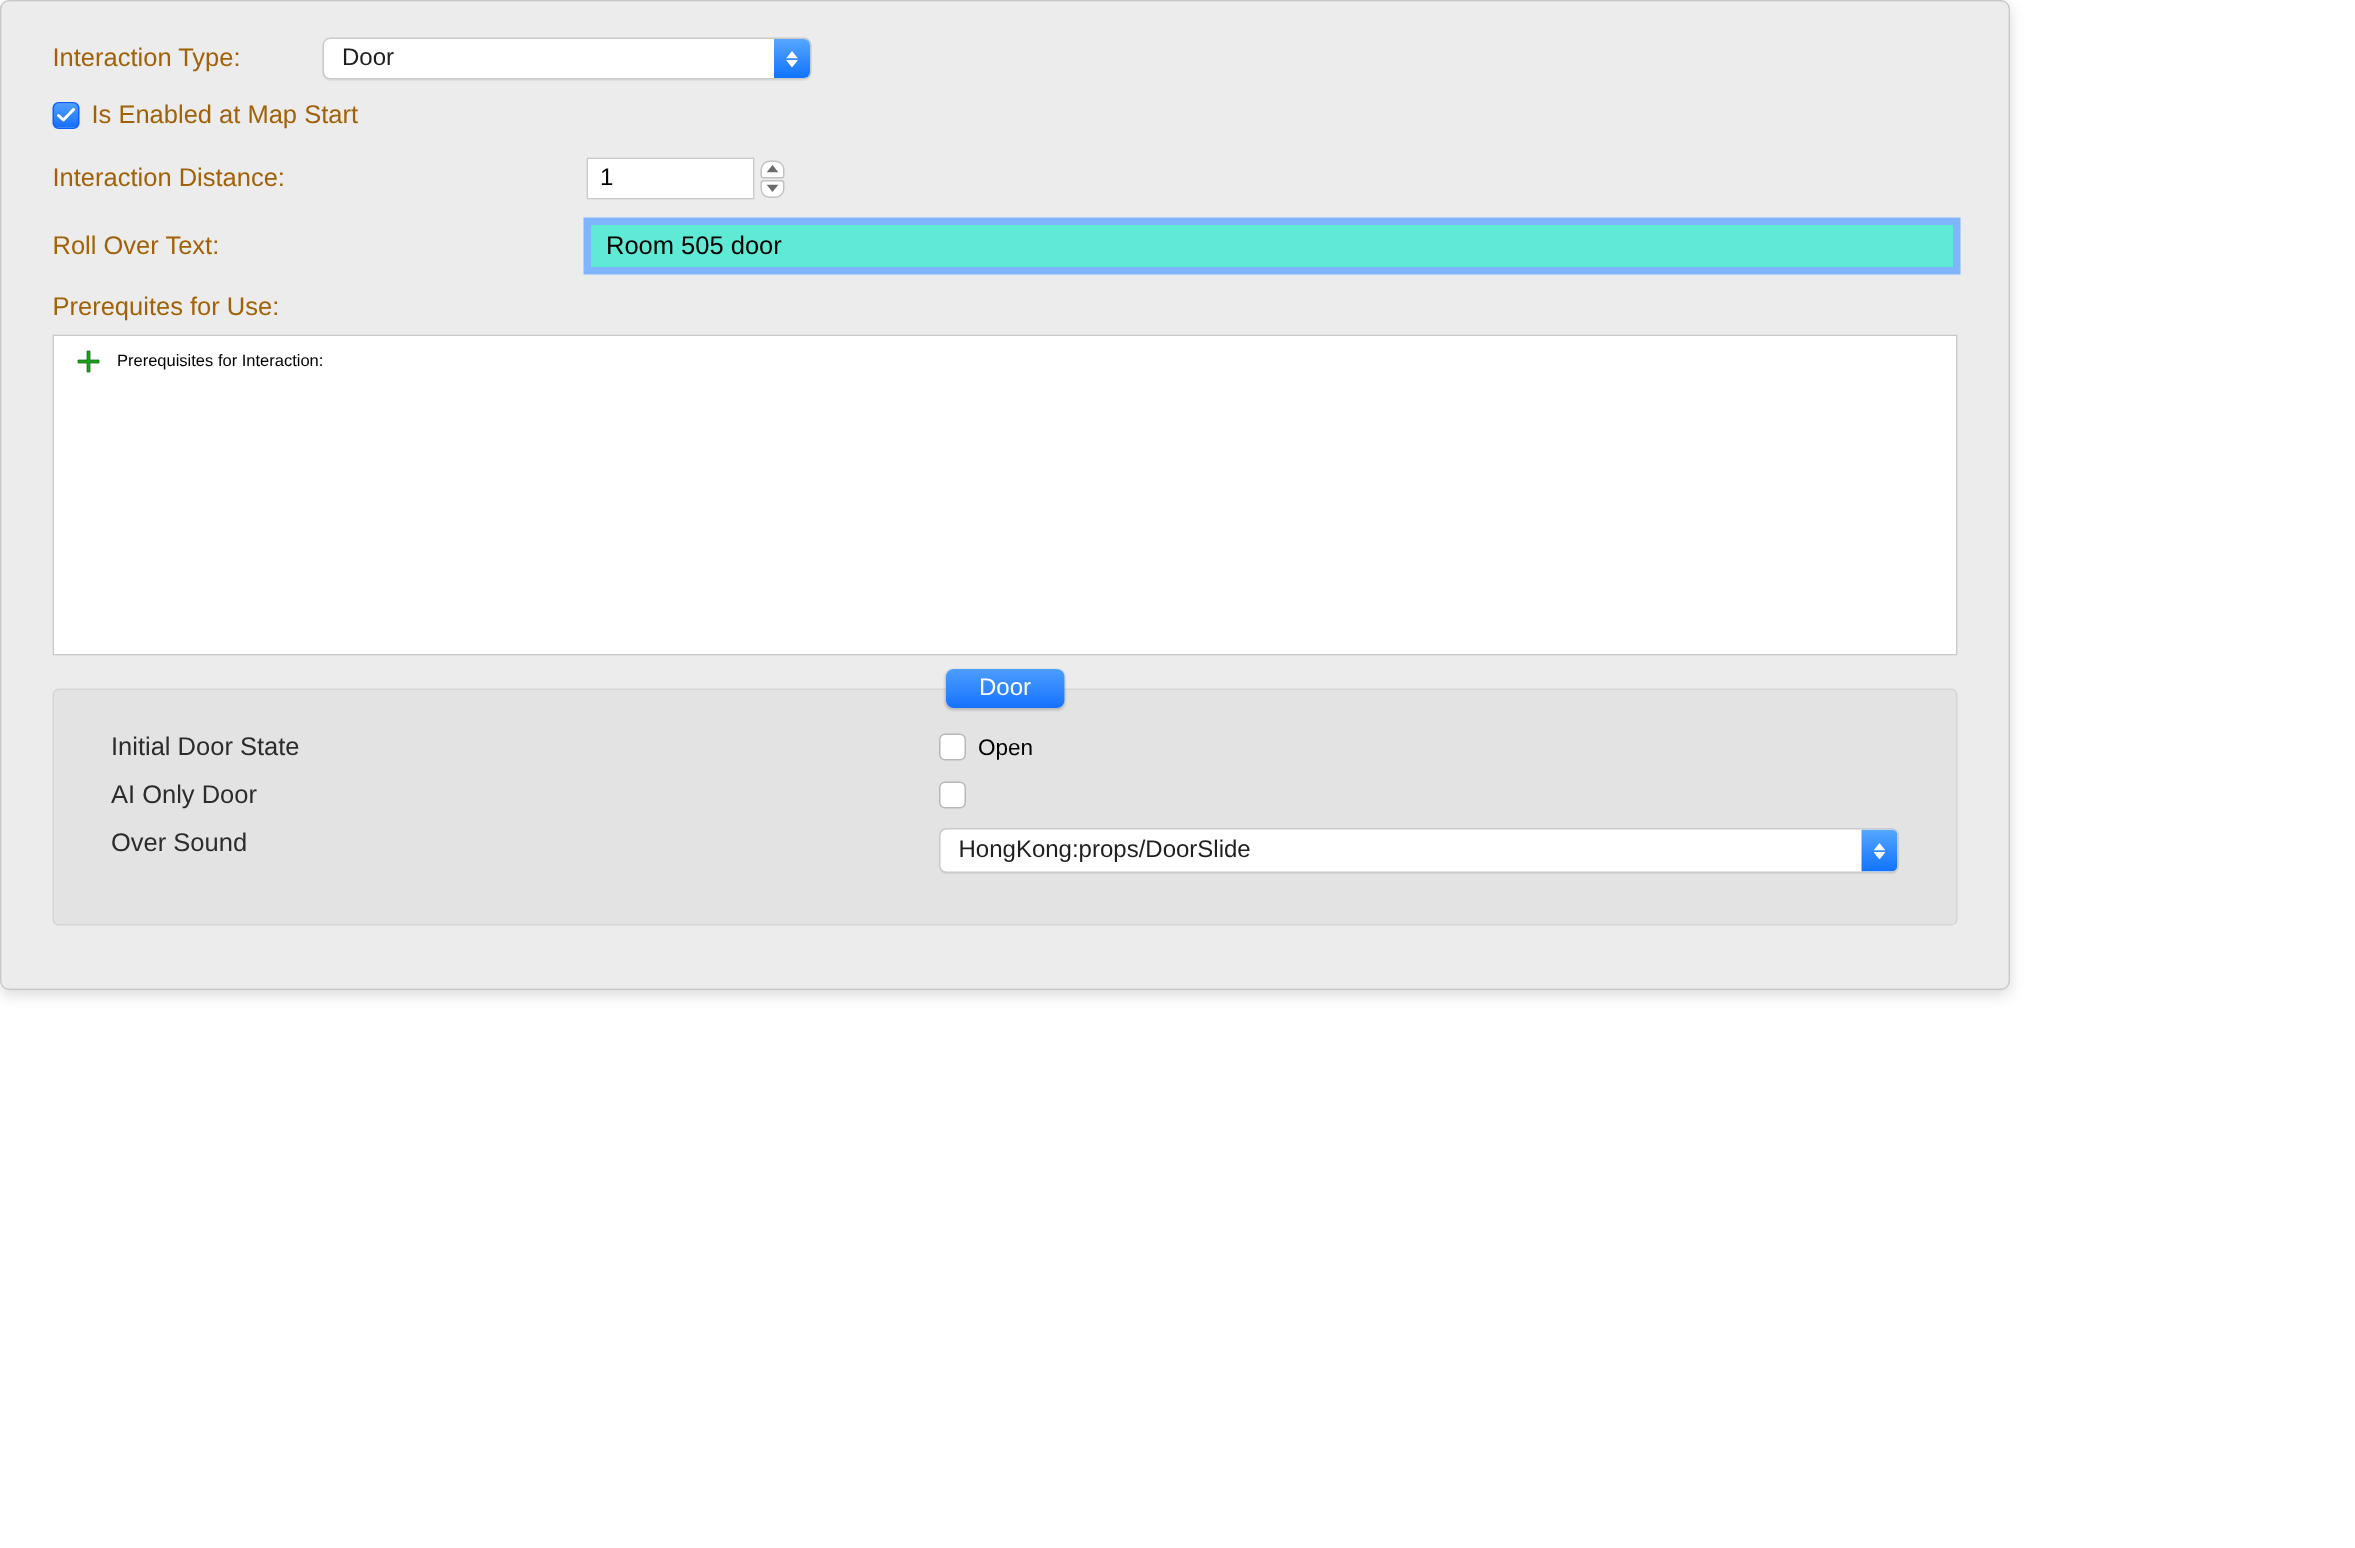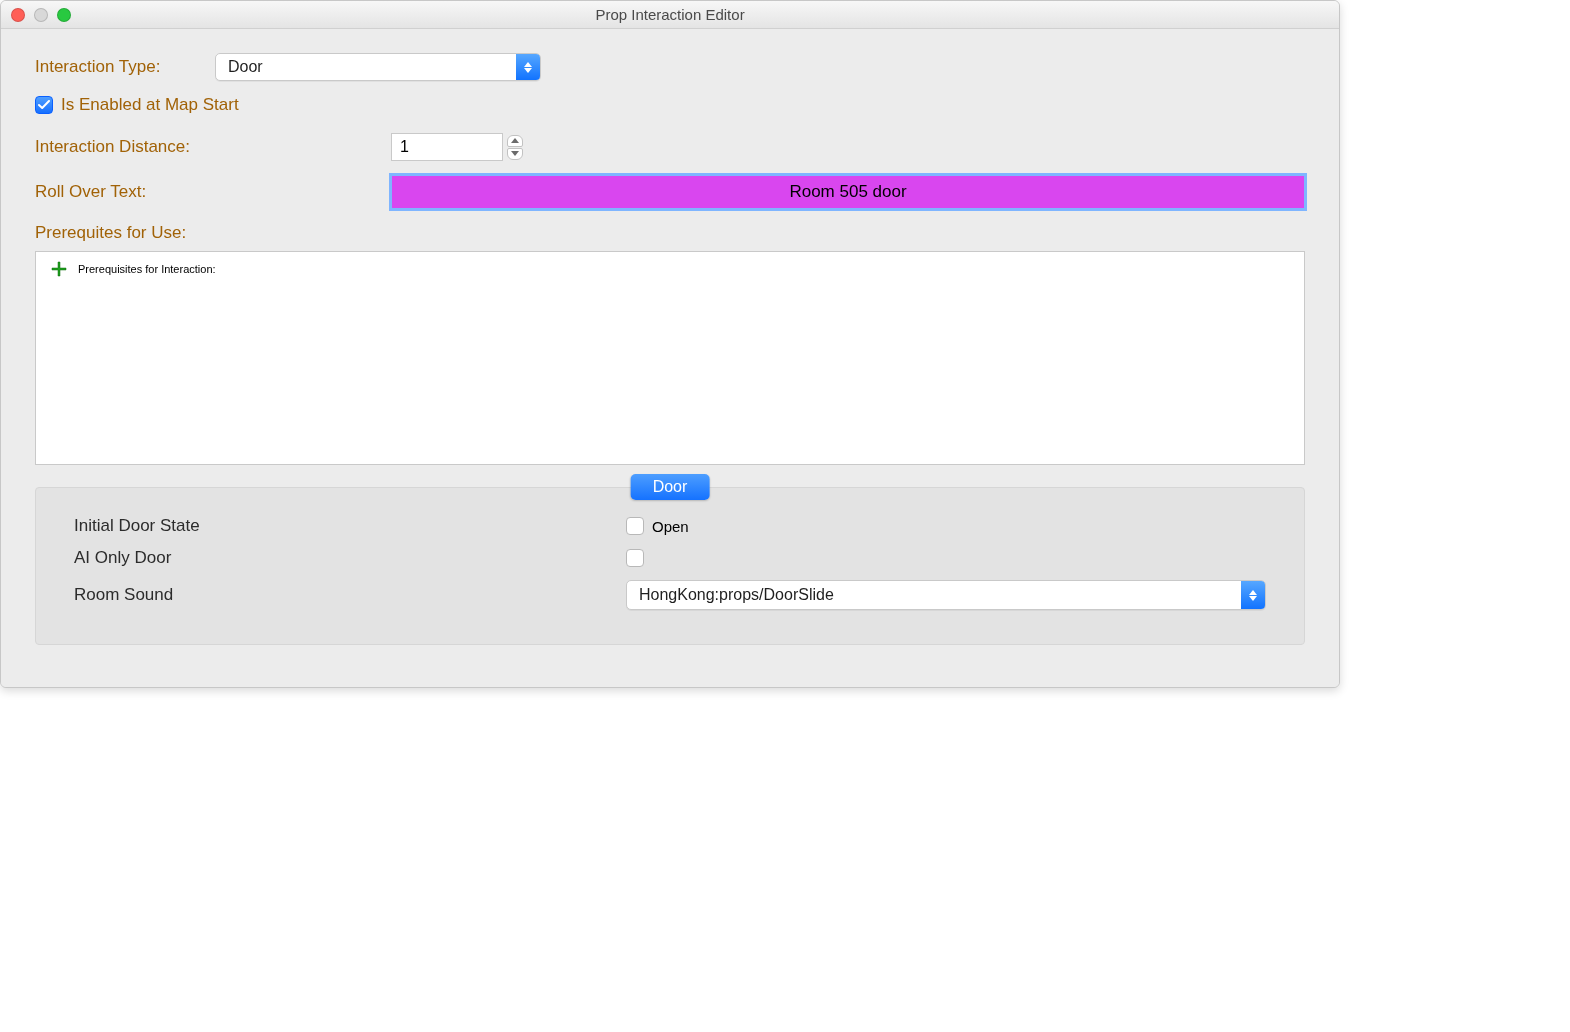--- a/index.html
+++ b/index.html
@@ -148,26 +148,25 @@
       display: flex;
       align-items: center;
       justify-content: center;
     }
     .spinner .btns .step:first-child { border-radius: 6px 6px 2px 2px; }
     .spinner .btns .step:last-child { border-radius: 2px 2px 6px 6px; }
 
     .text-input {
       flex: 1;
       height: 34px;
-      border: 1px solid #4d7c0f;
-      background: #d946ef;
+      border: 3px solid #4d7c0f;
+      background: #5eead4;
       font-size: 17px;
       padding: 0 10px;
       font-family: inherit;
-      text-align: center;
     }
     .text-input.focused {
       outline: 3px solid #7fb5ff;
       border-color: #7fb5ff;
       outline-offset: -1px;
     }
 
     .prereq-box {
       background: #fff;
       border: 1px solid #c9c9c9;
@@ -201,21 +200,20 @@
       transform: translateX(-50%);
       background: linear-gradient(#4d9eff, #1572ff);
       color: #fff;
       font-size: 16px;
       padding: 4px 22px;
       border-radius: 5px;
       box-shadow: 0 1px 2px rgba(0,0,0,0.2);
     }
     .door-row {
       display: flex;
-      align-items: center;
       margin-bottom: 12px;
     }
     .door-row .dlabel {
       width: 552px;
       font-size: 17px;
       color: #2c2c2c;
     }
     .door-sound-select { flex: 1; height: 30px; }
     .door-sound-select .sel-text { font-size: 16px; }
 
@@ -241,28 +239,20 @@
     .btn.primary {
       background: linear-gradient(#4fa0ff, #1572ff);
       border: 1px solid #0f5fe0;
       color: #fff;
     }
   </style>
 </head>
 <body>
 
 <div class="window">
-  <div class="titlebar">
-    <div class="traffic">
-      <div class="dot red"></div>
-      <div class="dot yellow"></div>
-      <div class="dot green"></div>
-    </div>
-    <div class="title">Prop Interaction Editor</div>
-  </div>
 
   <div class="content">
 
     <div class="row row1">
       <div class="label">Interaction Type:</div>
       <div class="select interaction-type-select">
         <div class="sel-text">Door</div>
         <div class="sel-btn">
           <svg width="8" height="5" viewBox="0 0 8 5">
               <path d="M0 5 L4 0 L8 5 Z" fill="#fff"></path>
@@ -336,21 +326,21 @@
       </div>
 
       <div class="door-row">
         <div class="dlabel">AI Only Door</div>
         <label class="checkbox-wrap">
           <span class="checkbox unchecked"></span>
         </label>
       </div>
 
       <div class="door-row" style="margin-bottom:0">
-        <div class="dlabel">Room Sound</div>
+        <div class="dlabel">Over Sound</div>
         <div class="select door-sound-select">
           <div class="sel-text">HongKong:props/DoorSlide</div>
           <div class="sel-btn">
             <svg width="8" height="5" viewBox="0 0 8 5">
                 <path d="M0 5 L4 0 L8 5 Z" fill="#fff"></path>
               </svg>
             <svg width="8" height="5" viewBox="0 0 8 5">
                 <path d="M0 0 L4 5 L8 0 Z" fill="#fff"></path>
               </svg>
           </div>

